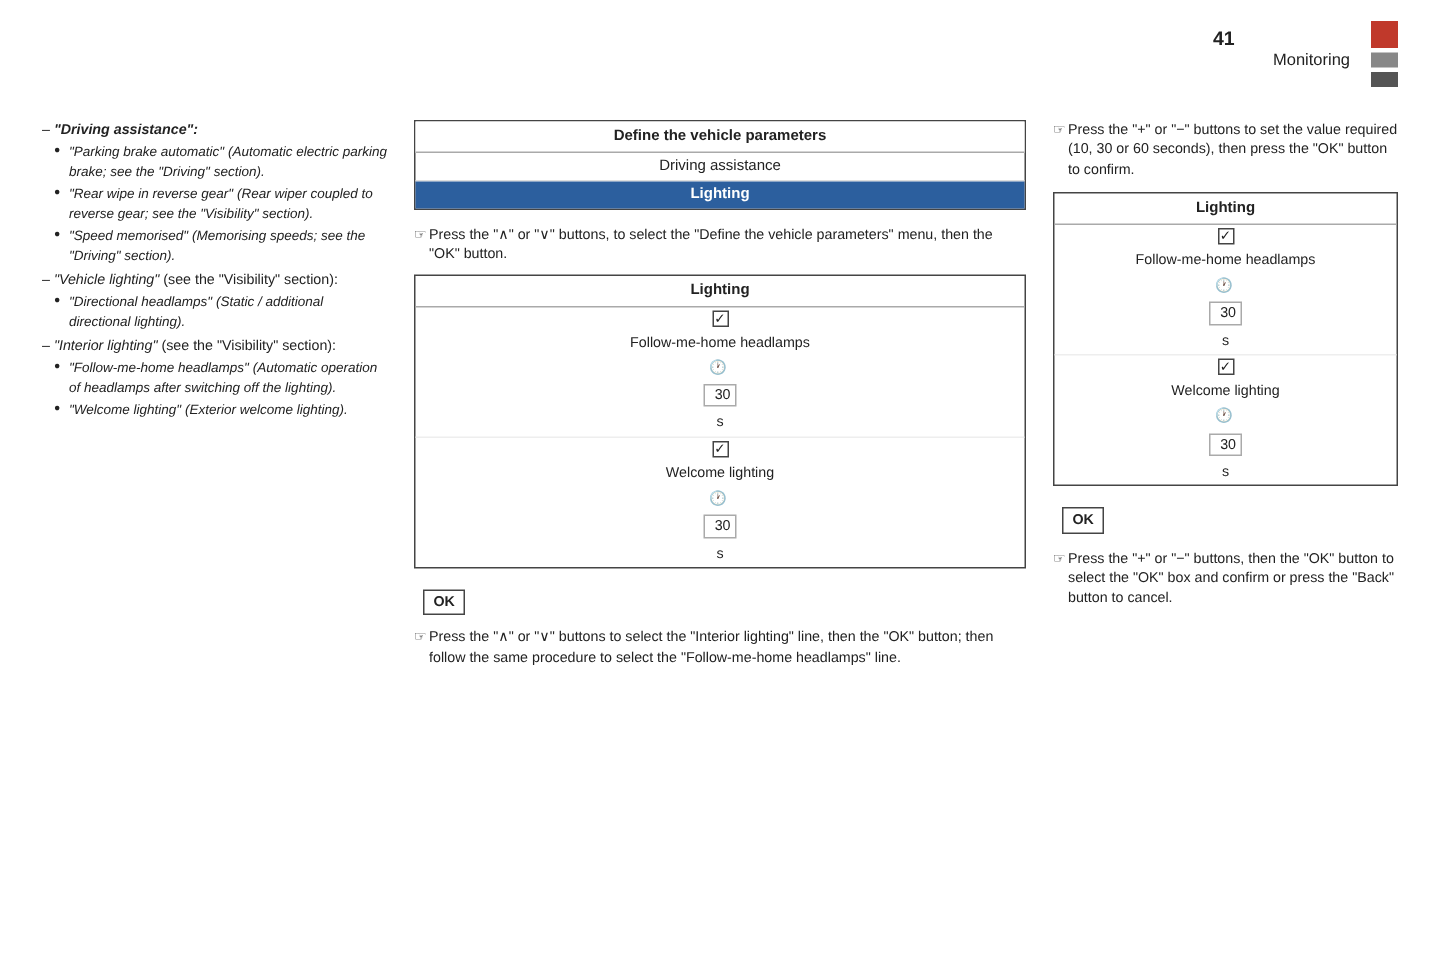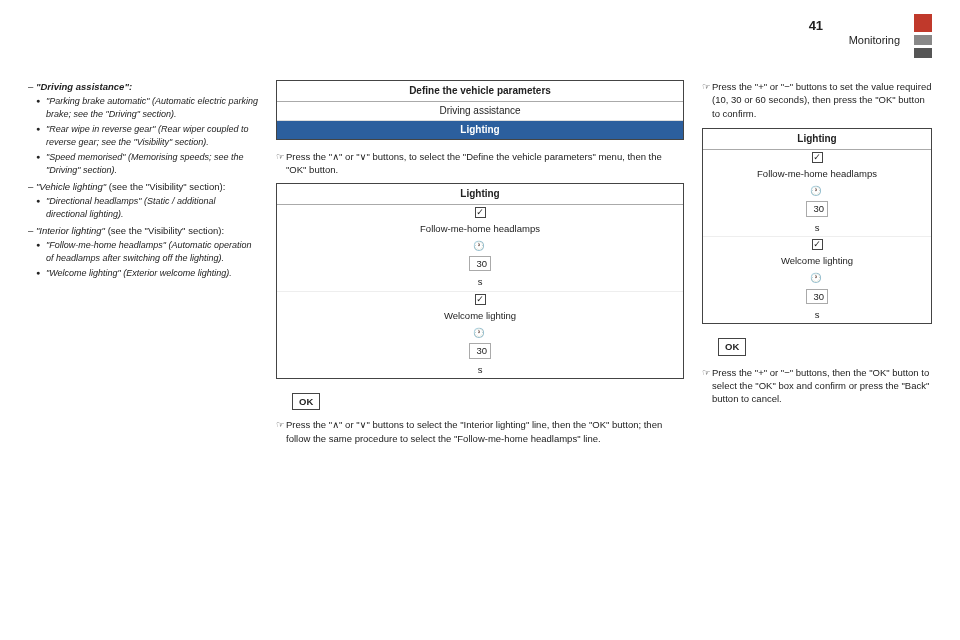--- a/index.html
+++ b/index.html
@@ -204,21 +204,21 @@
     .row-unit {
       font-size: 9.5px;
     }
     .ok-btn {
       display: inline-block;
       border: 1.5px solid #444;
       padding: 1px 6px;
       font-size: 9.5px;
       font-weight: bold;
       margin-top: 4px;
-      margin-left: 16px;
+      margin-left: 6px;
       background: #fff;
     }
 
     .mid-para {
       font-size: 9.5px;
       font-style: italic;
       margin-bottom: 6px;
       line-height: 1.4;
     }
     .mid-instruction {

